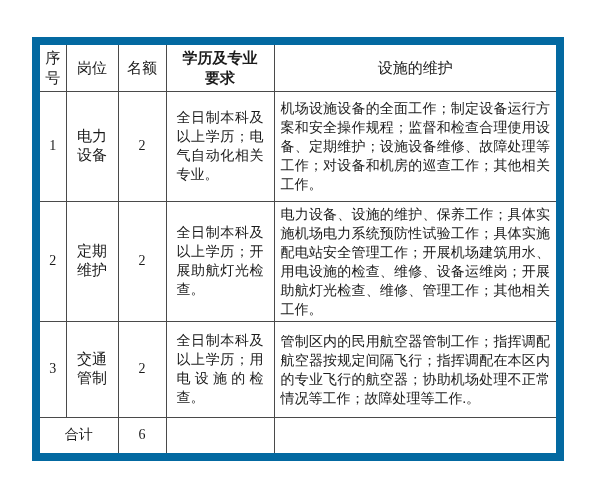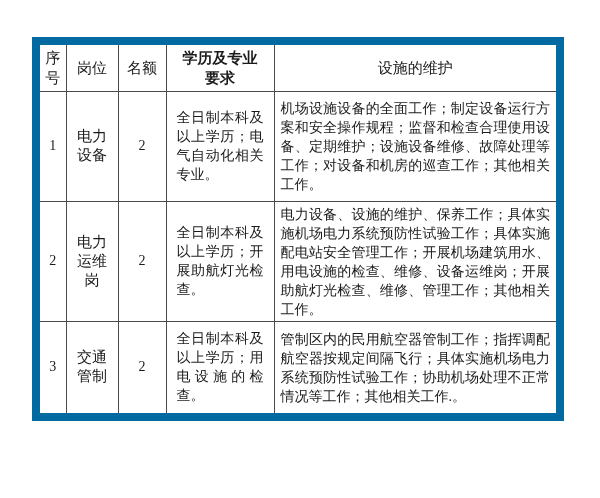--- a/index.html
+++ b/index.html
@@ -120,37 +120,43 @@
         <td class="c-req">
             <div class="req-text">全日制本科及以上学历；电气自动化相关专业。</div>
           </td>
         <td class="c-duties">
             <div class="duties-text">机场设施设备的全面工作；制定设备运行方案和安全操作规程；监督和检查合理使用设备、定期维护；设施设备维修、故障处理等工作；对设备和机房的巡查工作；其他相关工作。</div>
           </td>
       </tr>
 
       <tr class="row-2">
         <td class="c-no">2</td>
-        <td class="c-pos"><span class="pos-inner">电力运维岗</span></td>
+        <td class="c-pos"><span class="pos-inner">定期维护</span></td>
         <td class="c-quota">2</td>
         <td class="c-req">
             <div class="req-text">全日制本科及以上学历；开展助航灯光检查。</div>
           </td>
         <td class="c-duties">
             <div class="duties-text">电力设备、设施的维护、保养工作；具体实施机场电力系统预防性试验工作；具体实施配电站安全管理工作；开展机场建筑用水、用电设施的检查、维修、设备运维岗；开展助航灯光检查、维修、管理工作；其他相关工作。</div>
           </td>
       </tr>
 
       <tr class="row-3">
         <td class="c-no">3</td>
         <td class="c-pos"><span class="pos-inner">交通管制</span></td>
         <td class="c-quota">2</td>
         <td class="c-req">
             <div class="req-text">全日制本科及以上学历；用电设施的检查。</div>
           </td>
         <td class="c-duties">
-            <div class="duties-text">管制区内的民用航空器管制工作；指挥调配航空器按规定间隔飞行；具体实施机场电力系统预防性试验工作；协助机场处理不正常情况等工作；其他相关工作.。</div>
+            <div class="duties-text">管制区内的民用航空器管制工作；指挥调配航空器按规定间隔飞行；指挥调配在本区内的专业飞行的航空器；协助机场处理不正常情况等工作；故障处理等工作.。</div>
           </td>
       </tr>
 
+      <tr class="total-row">
+        <td class="total-label" colspan="2">合计</td>
+        <td class="c-quota">6</td>
+        <td></td>
+        <td></td>
+      </tr>
     </tbody>
   </table>
 </div>
 
 </body></html>

